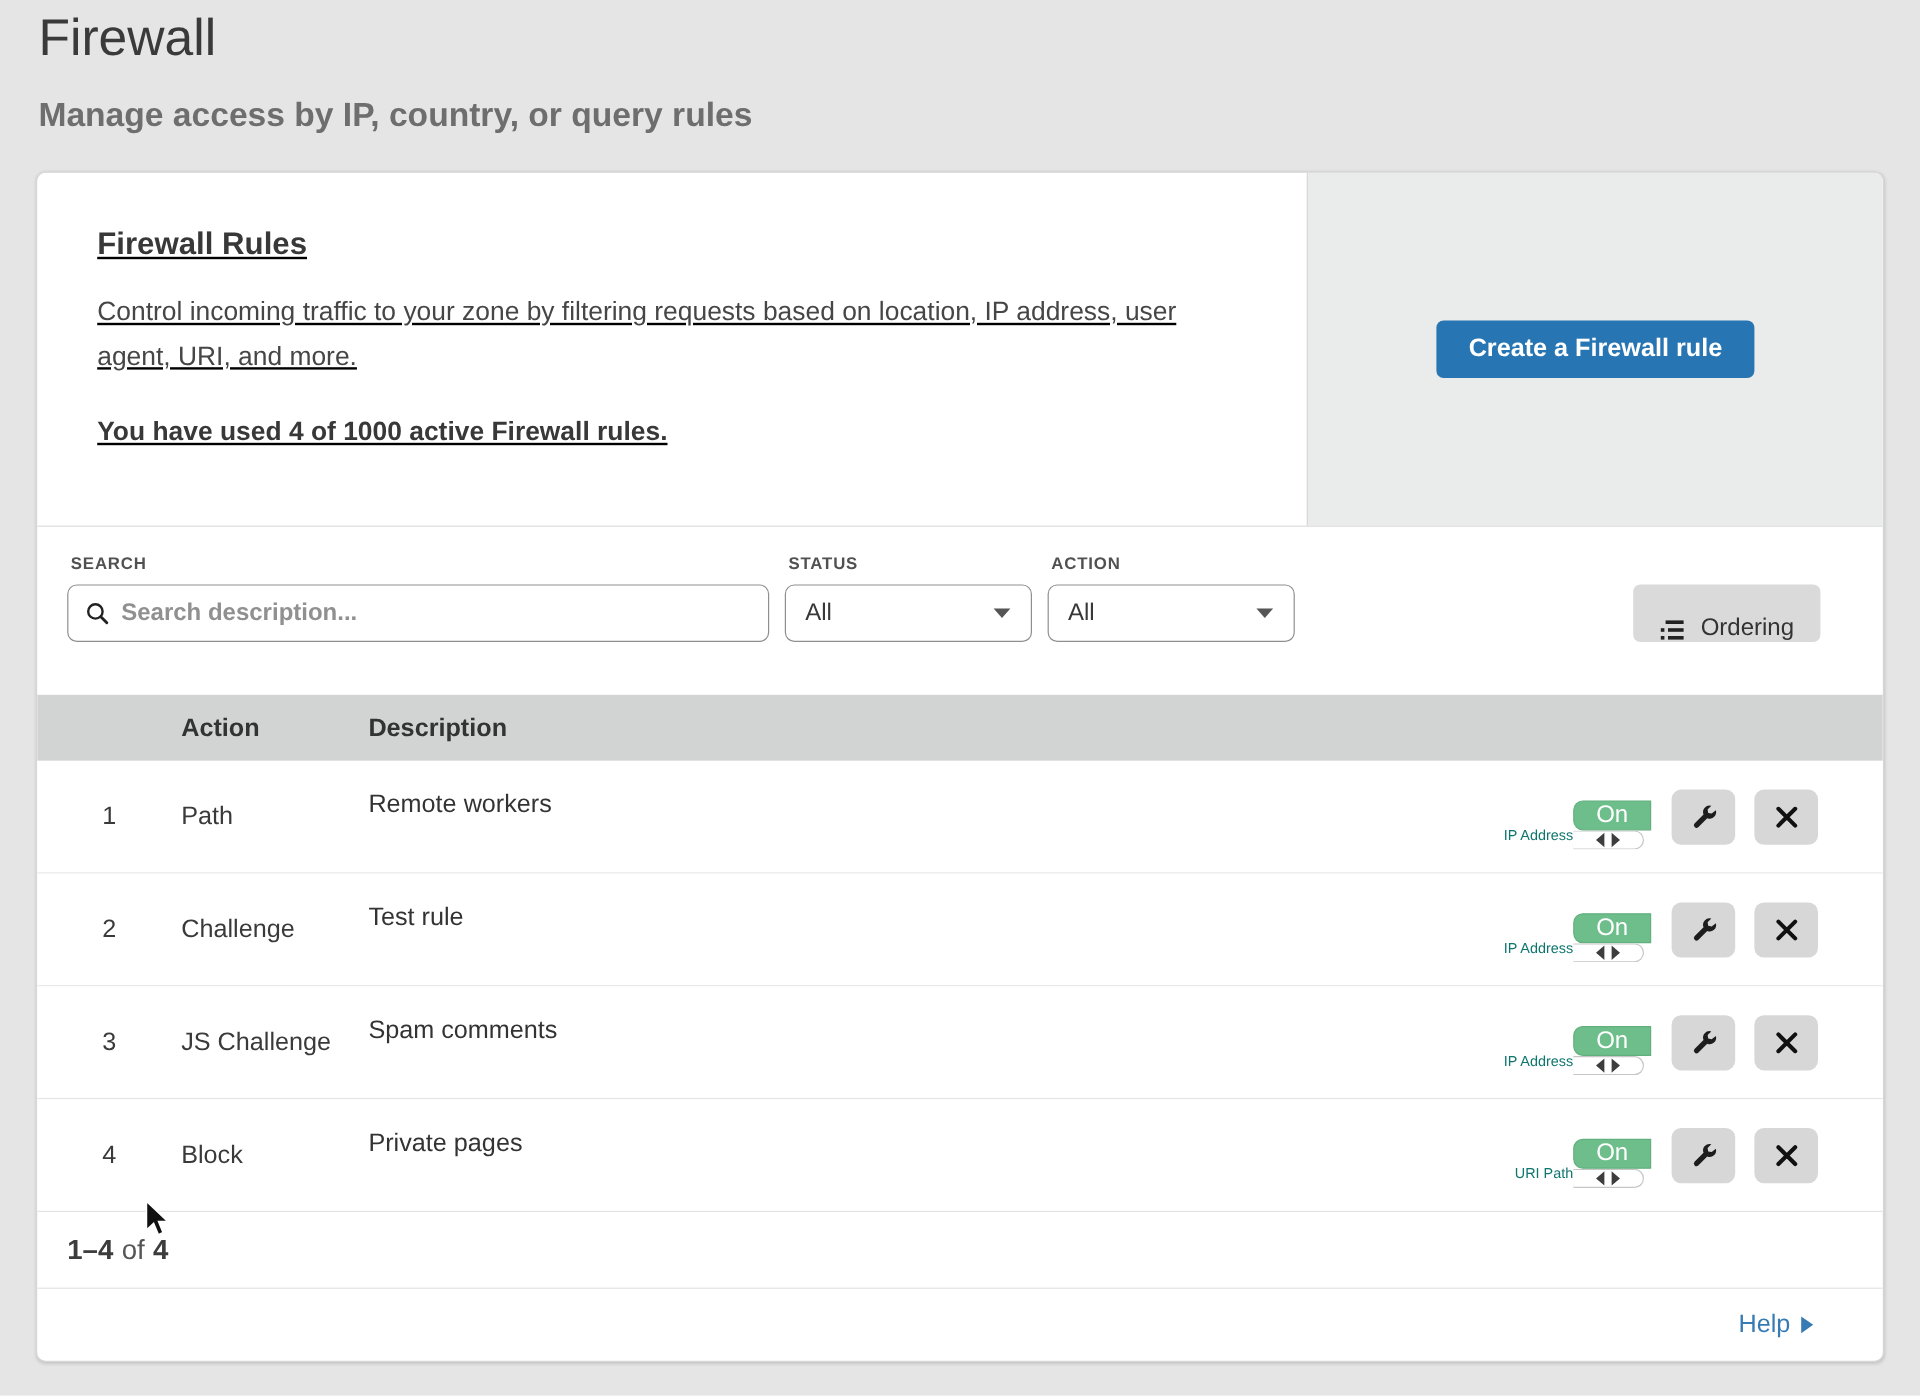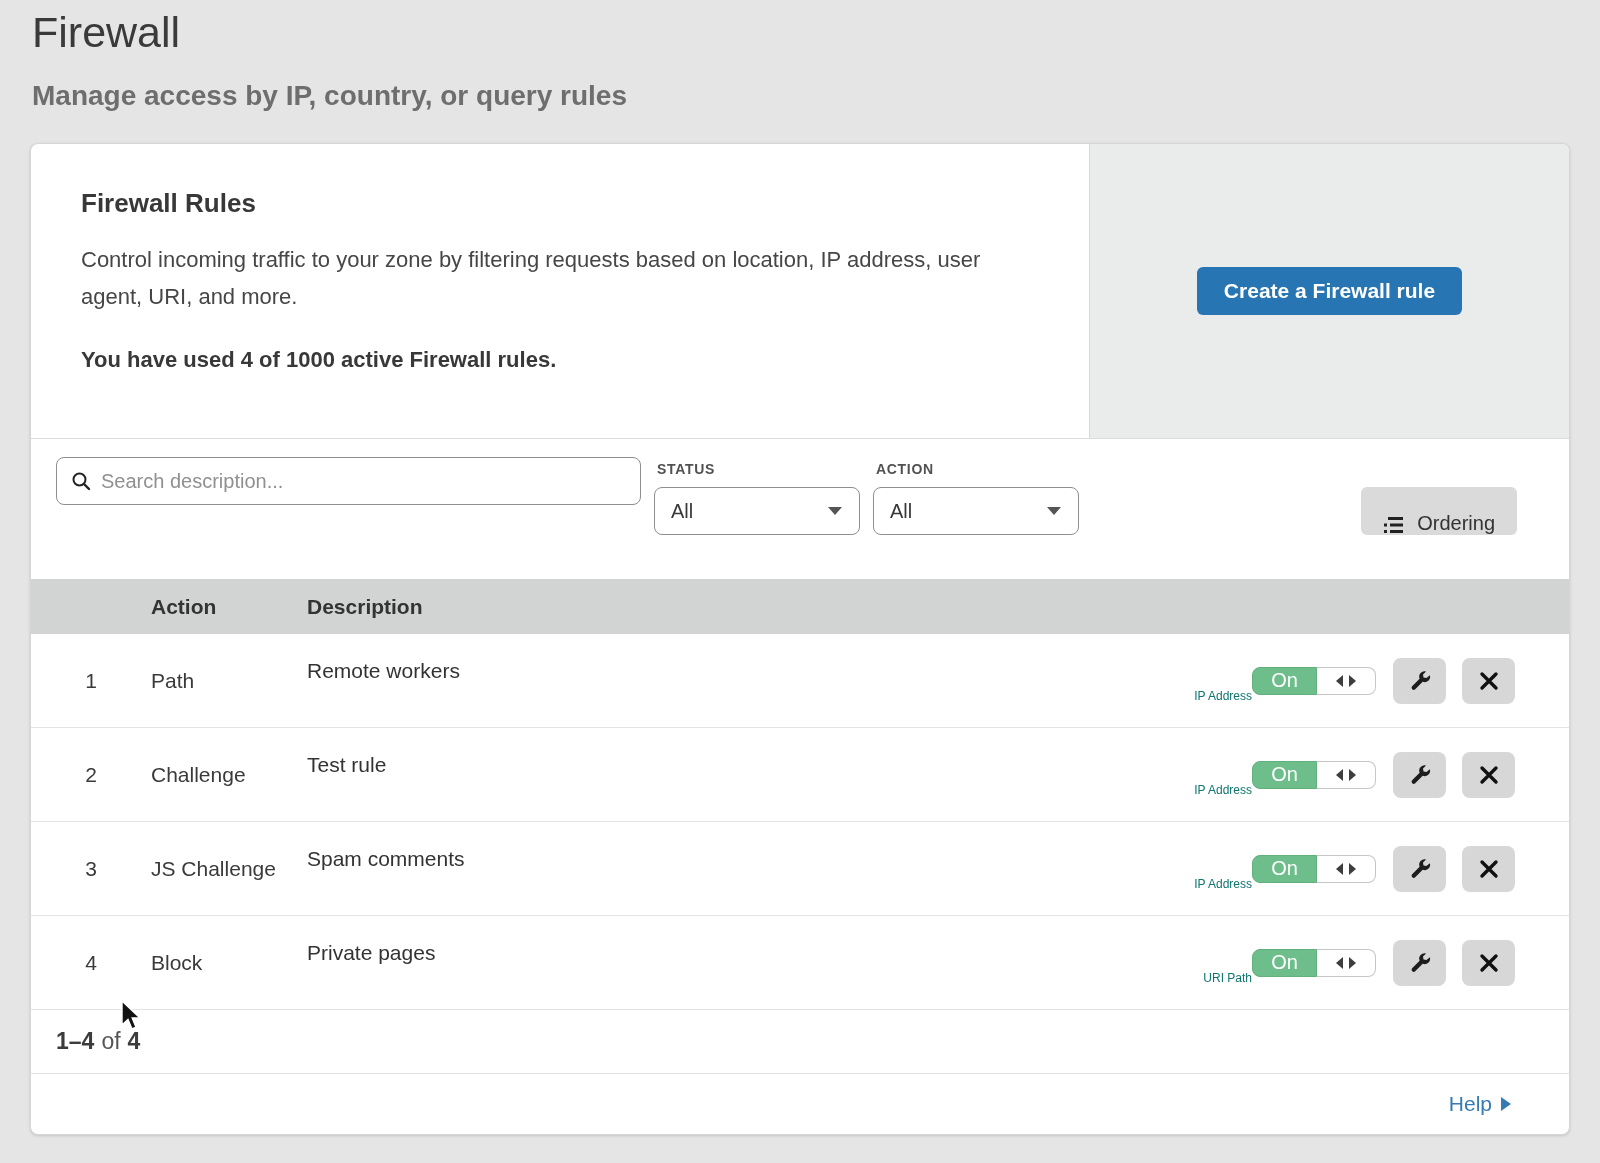--- a/index.html
+++ b/index.html
@@ -24,21 +24,21 @@
     position:absolute; left:30px; top:143px;
     width:1540px; height:992px;
     background:#ffffff;
     border:1px solid #d6d6d6;
     border-radius:8px;
     box-shadow:0 1px 3px rgba(0,0,0,.14);
     display:flex; flex-direction:column;
     overflow:hidden;
   }
   .card-top { height:294px; display:flex; flex:none; }
-  .card-info { flex:1; padding:44px 60px 0 50px; }
+  .card-info { flex:1; padding:44px 60px 0 50px;text-decoration:underline; }
   .card-heading { font-size:26px; font-weight:700; color:#383838; }
   .card-desc {
     margin-top:22px; max-width:950px;
     font-size:22px; line-height:37px; color:#464646;
   }
   .card-usage { margin-top:32px; font-size:22px; font-weight:700; color:#383838; }
   .card-aside {
     width:480px; flex:none;
     background:#eaebeb; border-left:1px solid #d9d9d9;
     display:flex; align-items:center; justify-content:center;
@@ -61,21 +61,21 @@
     font-size:14px; font-weight:700; color:#515151;
     letter-spacing:.05em; margin:4px 0 10px 3px;
   }
   .search-box {
     width:585px; height:48px; background:#fff;
     border:1px solid #8f8f8f; border-radius:8px;
     display:flex; align-items:center; padding:0 14px;
   }
   .search-box input {
     border:none; outline:none; flex:1; margin-left:10px;
-    font-family:inherit; font-size:20px; color:#333; background:transparent;
+    font-family:inherit; font-size:20px; color:#333; background:transparent;font-weight:bold;
   }
   .search-box input::placeholder { color:#909090; }
   .select-box {
     width:206px; height:48px; background:#fff;
     border:1px solid #8f8f8f; border-radius:8px;
     display:flex; align-items:center; justify-content:space-between;
     padding:0 16px; font-size:20px; color:#383838; cursor:pointer;
   }
   .ordering-btn {
     margin-left:auto; margin-top:30px;
@@ -95,21 +95,21 @@
     height:94px; flex:none; background:#fff;
     border-bottom:1px solid #e3e3e3;
     display:grid; grid-template-columns:120px 156px 1fr auto;
     align-items:center; padding-right:54px;
   }
   .col-num  { text-align:center; font-size:21px; color:#3a3a3a; }
   .col-action { font-size:21px; color:#3a3a3a; }
   .desc-title { font-size:21px; color:#333; }
   .desc-sub { font-size:12px; color:#0f766e; margin-top:6px;text-align:right; }
   .controls { display:flex; align-items:center; }
-  .toggle { display:flex; height:28px; cursor:pointer; }
+  .toggle { display:flex; height:28px; cursor:pointer;flex-direction:column; }
   .toggle-on {
     width:65px; background:#6ebe8c; border:1px solid #61b07e;
     border-radius:8px 0 0 8px;
     display:flex; align-items:center; justify-content:center;
     color:#fff; font-size:20px;
   }
   .toggle-arrows {
     width:59px; background:#fff;
     border:1px solid #c6c6c6; border-left:none;
     border-radius:0 8px 8px 0;
@@ -159,20 +159,21 @@
       <div class="card-desc">Control incoming traffic to your zone by filtering requests based on location, IP address, user agent, URI, and more.</div>
       <div class="card-usage">You have used 4 of 1000 active Firewall rules.</div>
     </div>
     <div class="card-aside">
       <button class="create-btn">Create a Firewall rule</button>
     </div>
   </div>
 
   <div class="filters">
     <div class="filter-group">
+      <div class="filter-label">SEARCH</div>
       <div class="search-box">
         <svg class="icon" width="20" height="20" viewBox="0 0 20 20">
           <circle cx="8.5" cy="8.5" r="6" fill="none" stroke="#222" stroke-width="2"></circle>
           <line x1="13" y1="13" x2="18" y2="18" stroke="#222" stroke-width="2.4" stroke-linecap="round"></line>
         </svg>
         <input type="text" placeholder="Search description..." style="">
       </div>
     </div>
 
     <div class="filter-group">

